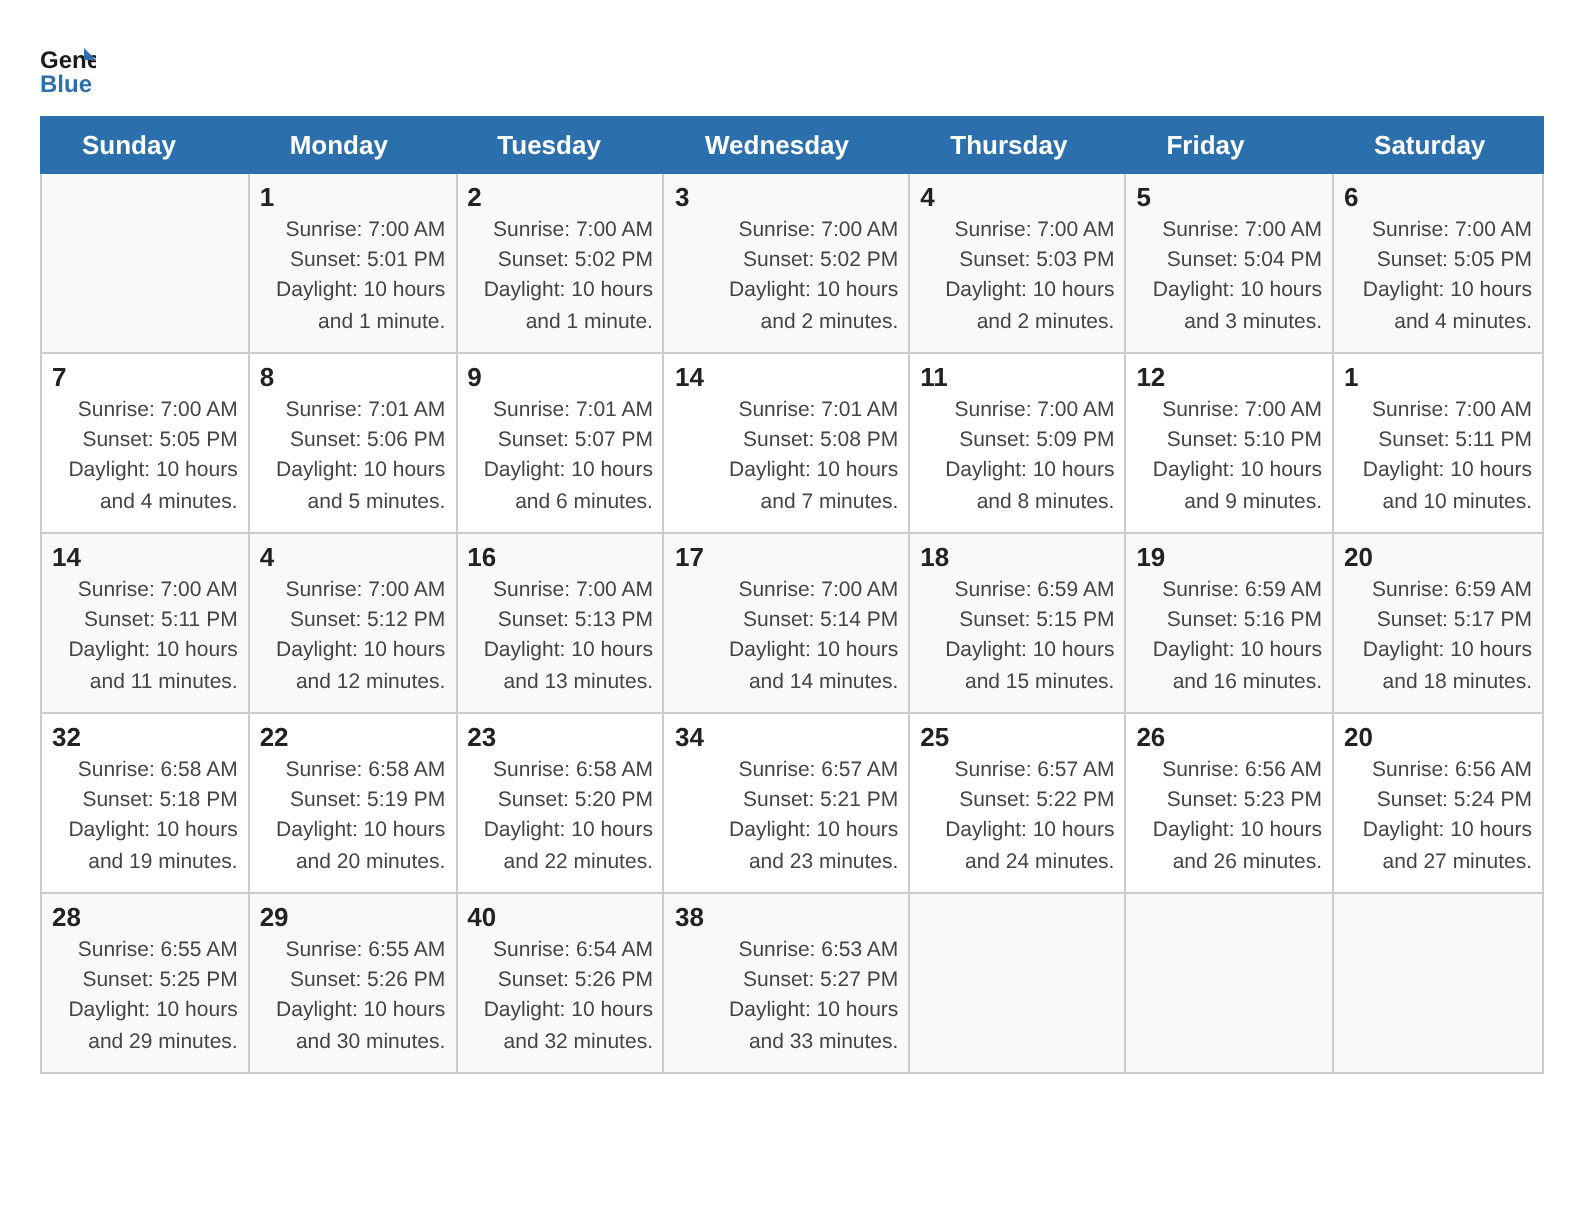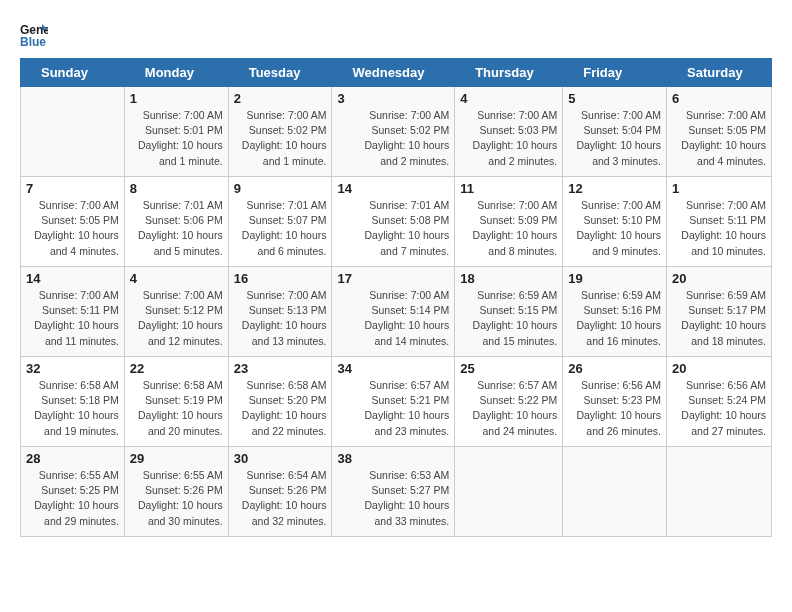--- a/index.html
+++ b/index.html
@@ -234,21 +234,21 @@
       <tr>
         <td>
           <div class="day-number">28</div>
           <div class="day-info">Sunrise: 6:55 AM<br>Sunset: 5:25 PM<br>Daylight: 10 hours<br>and 29 minutes.</div>
         </td>
         <td>
           <div class="day-number">29</div>
           <div class="day-info">Sunrise: 6:55 AM<br>Sunset: 5:26 PM<br>Daylight: 10 hours<br>and 30 minutes.</div>
         </td>
         <td>
-          <div class="day-number">30</div>
+          <div class="day-number">40</div>
           <div class="day-info">Sunrise: 6:54 AM<br>Sunset: 5:26 PM<br>Daylight: 10 hours<br>and 32 minutes.</div>
         </td>
         <td>
           <div class="day-number">38</div>
           <div class="day-info">Sunrise: 6:53 AM<br>Sunset: 5:27 PM<br>Daylight: 10 hours<br>and 33 minutes.</div>
         </td>
         <td class="empty-cell"></td>
         <td class="empty-cell"></td>
         <td class="empty-cell"></td>
       </tr>

